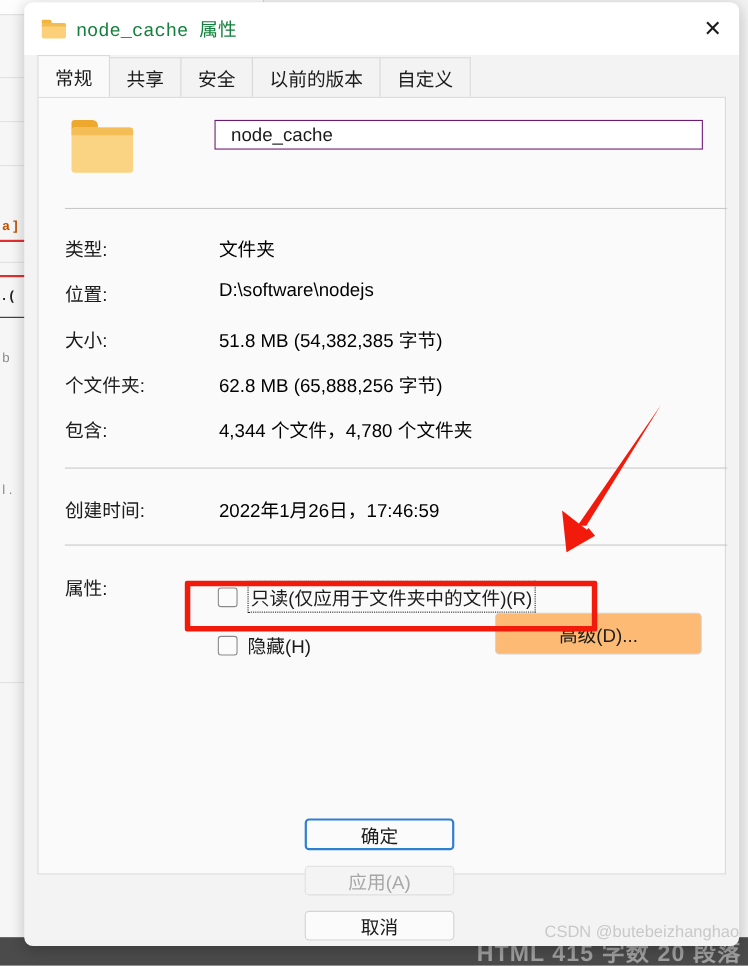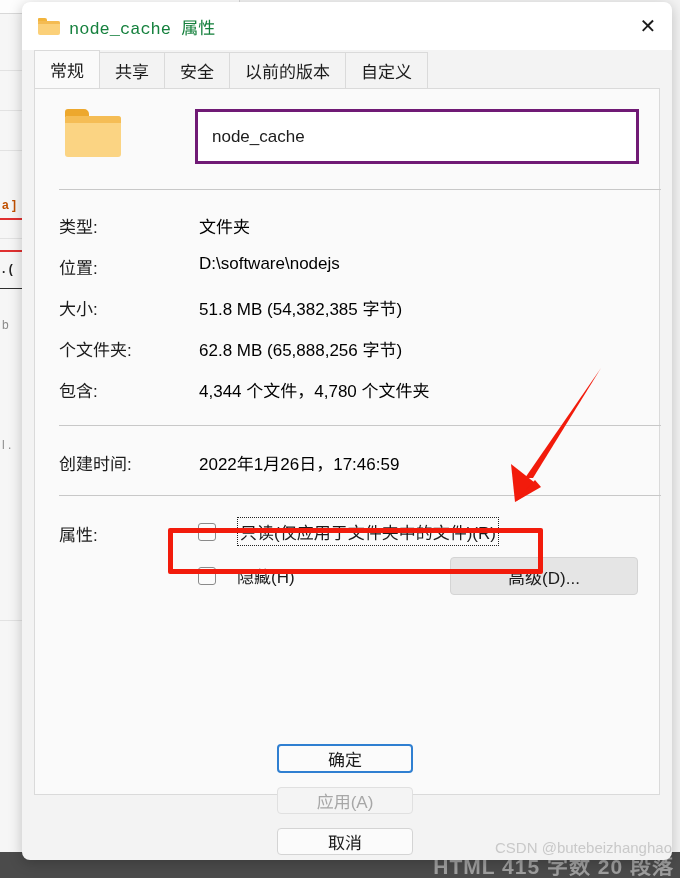--- a/index.html
+++ b/index.html
@@ -243,23 +243,23 @@
   .folder-icon-big .lip {
     position: absolute;
     left: 0; top: 7px;
     width: 56px; height: 7px;
     background: #f5bd55;
     border-radius: 3px 3px 0 0;
   }
   .name-input {
     position: absolute;
     left: 160px; top: 10px;
-    width: 444px; height: 55px;
+    width: 444px; height: 27px;
     background: #ffffff;
-    border: 3px solid #701a75;
+    border: 1px solid #701a75;
     box-sizing: border-box;
     display: flex;
     align-items: center;
     padding-left: 14px;
     font-size: 17px;
     color: #1b1b1b;
     font-family: "Liberation Sans", sans-serif;
     outline: none;
   }
 
@@ -295,21 +295,22 @@
   .attr-label {
     position: absolute;
     left: 24px;
     font-size: 17px;
     color: #1b1b1b;
   }
   .checkbox-row {
     position: absolute;
     display: flex;
     align-items: center;
-    gap: 21px;
+    gap: 9px;
+    margin-top: 11px;
   }
   .cbox {
     width: 18px; height: 18px;
     border: 1px solid #8a8a8a;
     border-radius: 3px;
     background: #fbfbfb;
     box-sizing: border-box;
     cursor: pointer;
     flex: none;
   }
@@ -319,21 +320,21 @@
     white-space: nowrap;
   }
   .focus-ring {
     border: 1px dotted #222;
     padding: 1px 2px;
   }
 
   .adv-btn {
     position: absolute;
     width: 188px; height: 38px;
-    background: #e5e5e5;
+    background: #fdba74;
     border: 1px solid #d4d4d4;
     border-radius: 4px;
     display: flex;
     align-items: center;
     justify-content: center;
     font-size: 17px;
     color: #1b1b1b;
     cursor: pointer;
     box-sizing: border-box;
   }

